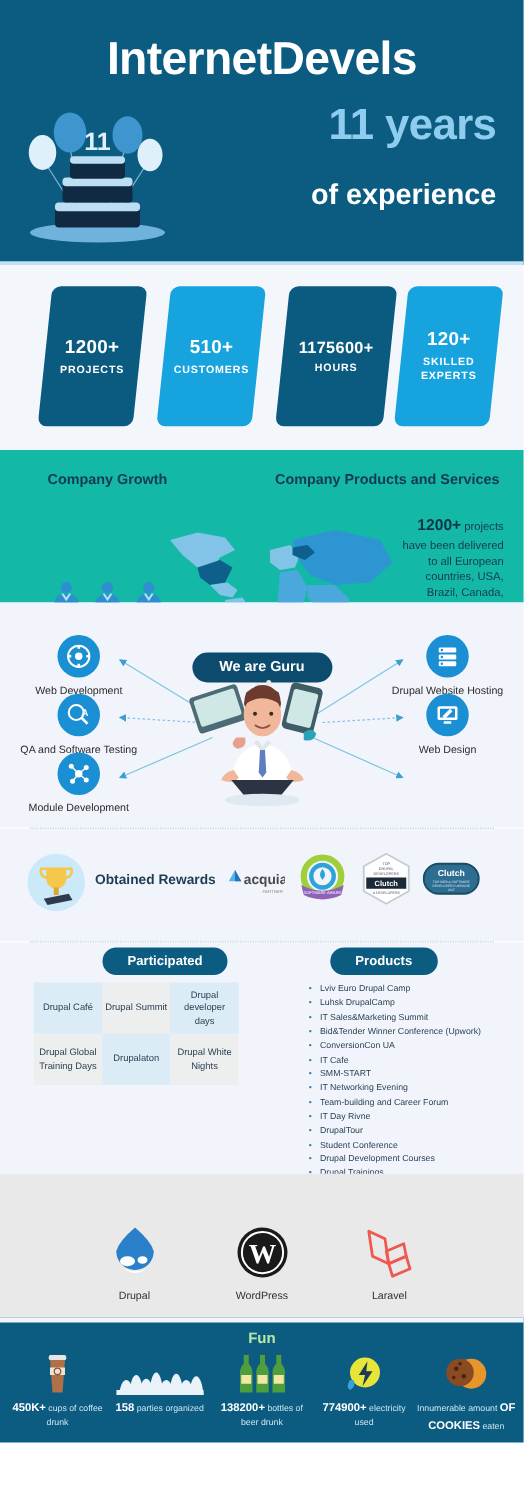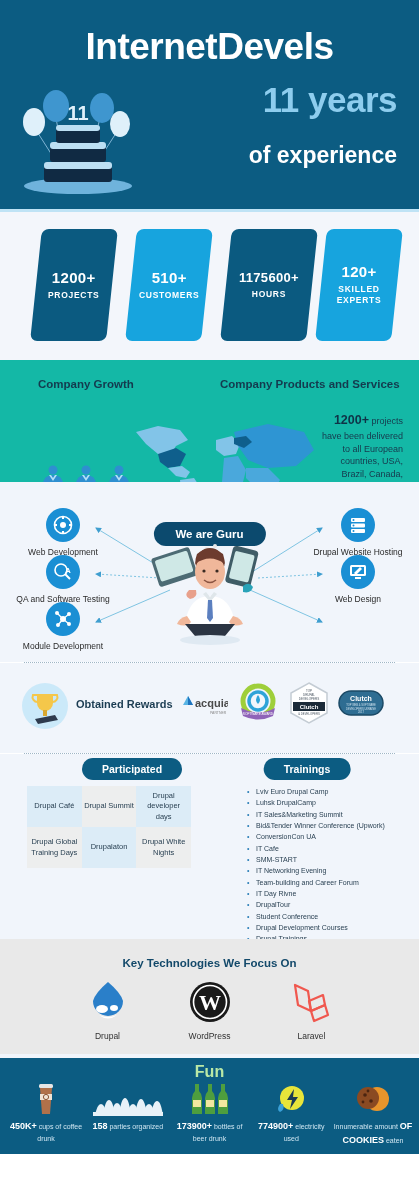--- a/index.html
+++ b/index.html
@@ -101,21 +101,21 @@
 
   
   .tech { position: relative; height: 115px; background: #e9e9e9; }
   .tech-title { position: absolute; left:0; right:0; top: 18px; text-align: center; font-size: 11.5px; font-weight: bold; color: #13496a; }
   .tech-row { position: absolute; left: 0; right: 0; top: 40px; display: flex; justify-content: center; gap: 42px; }
   .tech-item { display: flex; flex-direction: column; align-items: center; width: 60px; }
   .tech-item .tn { font-size: 8.5px; color: #303030; margin-top: 6px; }
 
   
   .fun { position: relative; height: 100px; background: #0c5c82; border-top: 4px solid #f1f5fb; }
-  .fun-title { position: absolute; left:0; right:0; top: 5px; text-align:center; font-size: 16px; font-weight: bold; color: #b9e8a6; }
+  .fun-title { position: absolute; left:0; right:0; top: 5px; text-align:center; font-size: 12px; font-weight: bold; color: #b9e8a6; }
   .fun-row { position: absolute; left: 6px; right: 6px; top: 20px; display: flex; justify-content: space-between; }
   .fun-item { width: 80px; display: flex; flex-direction: column; align-items: center; text-align: center; }
   .fun-ico { height: 38px; display: flex; align-items: flex-end; justify-content: center; }
   .fun-txt { font-size: 7px; color: #cfe6f2; line-height: 1.5; margin-top: 4px; }
   .fun-txt b { font-size: 9px; color: #ffffff; }
 </style>
 </head>
 <body>
 
 <div class="page">
@@ -396,21 +396,21 @@
         <text x="23" y="21.5" text-anchor="middle" font-size="2.6" fill="#cfe3ef" font-family="Liberation Sans, sans-serif">DEVELOPERS UKRAINE</text>
         <text x="23" y="25" text-anchor="middle" font-size="2.6" fill="#cfe3ef" font-family="Liberation Sans, sans-serif">2017</text>
       </svg>
     </div>
   </div>
 
   <div class="dots-div"></div>
 
   <div class="events">
     <div class="pill left">Participated</div>
-    <div class="pill right">Trainings</div>
+    <div class="pill right">Products</div>
 
     <table class="evt-table">
       <tbody>
       <tr>
         <td class="b">Drupal Café</td>
         <td class="a">Drupal Summit</td>
         <td class="b">Drupal developer days</td>
       </tr>
       <tr>
         <td class="a">Drupal Global Training Days</td>
@@ -432,21 +432,20 @@
       <li>Team-building and Career Forum</li>
       <li>IT Day Rivne</li>
       <li>DrupalTour</li>
       <li>Student Conference</li>
       <li>Drupal Development Courses</li>
       <li>Drupal Trainings</li>
     </ul>
   </div>
 
   <div class="tech">
-    <div class="tech-title">Key Technologies We Focus On</div>
     <div class="tech-row">
       <div class="tech-item">
         <svg width="44" height="46" viewBox="0 0 44 46">
           <path d="M22 3 q13 11 15 19 a15 15 0 1 1 -30 0 q2 -8 15 -19 Z" fill="#2a7fc9"></path>
           <ellipse cx="16" cy="30" rx="6" ry="4" fill="#ffffff"></ellipse>
           <ellipse cx="28" cy="29" rx="4" ry="3" fill="#ffffff"></ellipse>
           <path d="M13 36 q9 7 18 0 q-9 4 -18 0 Z" fill="#ffffff"></path>
         </svg>
         <div class="tn">Drupal</div>
       </div>
@@ -519,21 +518,21 @@
             <path d="M31 2 h4 v7 q3 3 3 7 v16 h-10 v-16 q0 -4 3 -7 Z"></path>
               </g>
             <g fill="#f2e7a0">
                 <rect x="3" y="18" width="8" height="7"></rect>
                 <rect x="16" y="18" width="8" height="7"></rect>
                 <rect x="29" y="18" width="8" height="7"></rect>
               </g>
             </svg>
         </div>
         <div class="fun-txt">
-          <b>173900+</b><span> bottles of beer drunk</span>
+          <b>138200+</b><span> bottles of beer drunk</span>
         </div>
       </div>
 
       <div class="fun-item">
         <div class="fun-ico">
           <svg width="30" height="34" viewBox="0 0 30 34">
               <circle cx="16" cy="16" r="12" fill="#e8e53a"></circle>
               <path d="M18 7 l-7 11 h5 l-2 9 l8 -12 h-5 Z" fill="#1b3b52"></path>
               <path d="M4 22 q-4 6 0 8 q5 -2 3 -8 Z" fill="#3aa0d8"></path>
             </svg>

